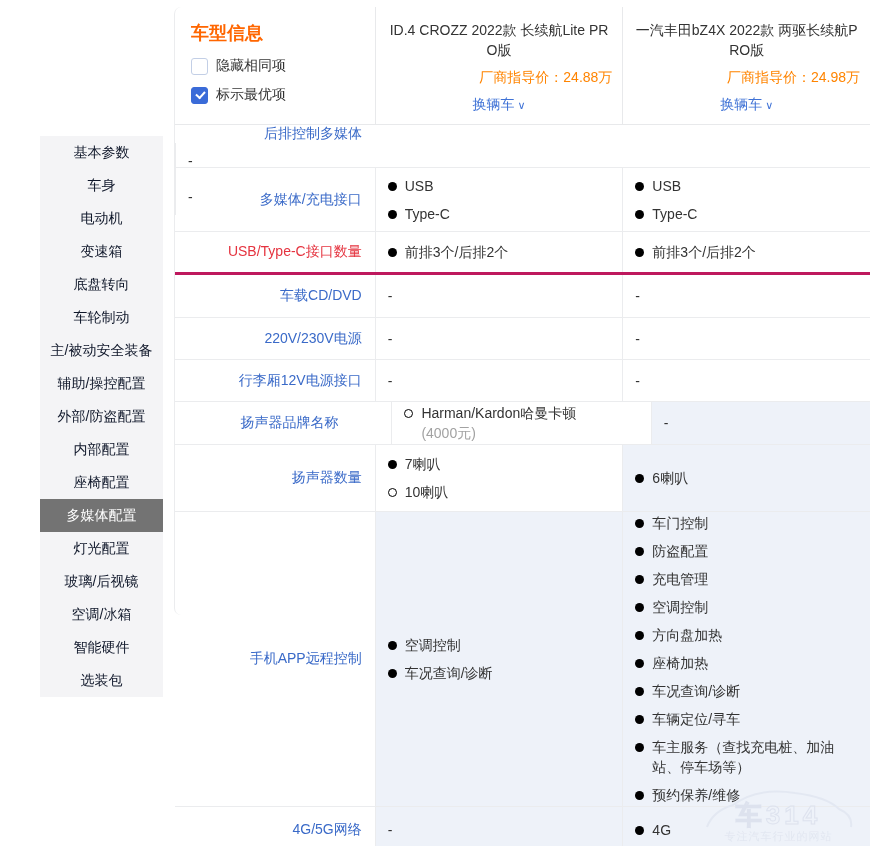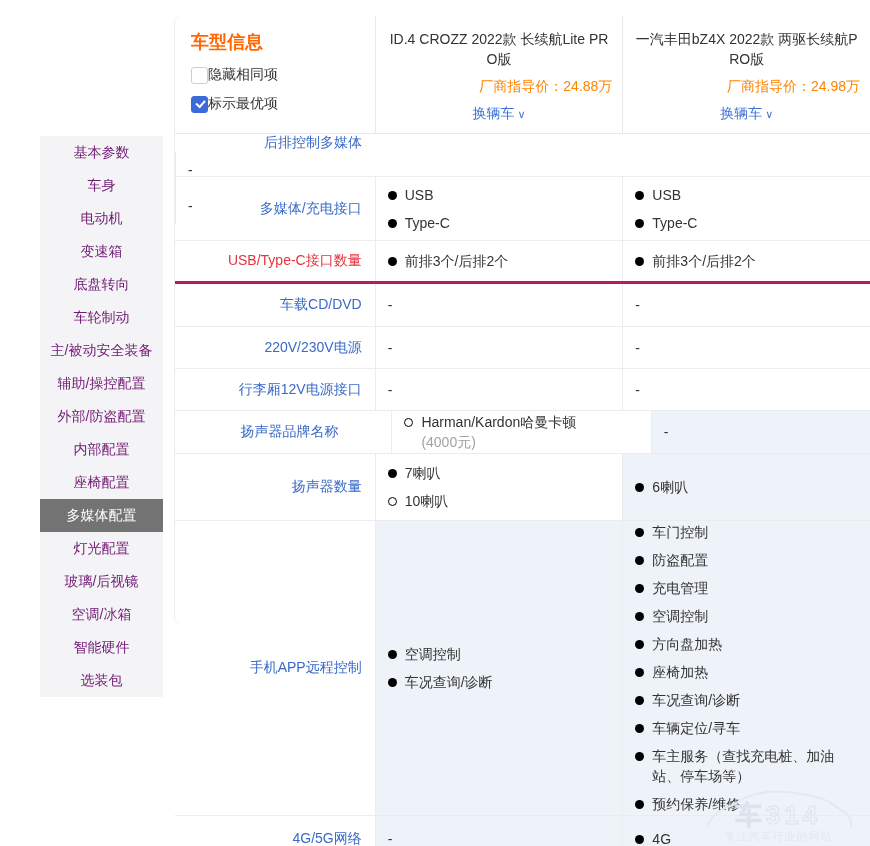--- a/index.html
+++ b/index.html
@@ -2,30 +2,30 @@
 <html><head>
 <meta charset="utf-8">
 <style>
   * { margin:0; padding:0; box-sizing:border-box; }
   html,body { background:#fff; }
   body { font-family:"Liberation Sans","DejaVu Sans",sans-serif; color:#333; }
   .stage { position:relative; width:870px; height:846px; background:#fff; overflow:hidden; }
 
   
   .sidebar { position:absolute; left:40px; top:136px; width:123px; background:#f4f4f6; }
-  .side-item { height:33px; line-height:33px; text-align:center; font-size:14px; color:#701a75; cursor:pointer; }
+  .side-item { height:33px; line-height:33px; text-align:center; font-size:14px; color:#0f172a; cursor:pointer; }
   .side-item.active { background:#737373; color:#fff; }
 
   
-  .main { position:absolute; left:174px; top:16px; width:696px; height:608px; border-left:1px solid #ebecee;border-radius:7px; }
+  .main { position:absolute; left:174px; top:7px; width:696px; height:608px; border-left:1px solid #ebecee;border-radius:7px; }
   .hdr { display:flex; height:118px; border-bottom:1px solid #e8e9eb; }
   .hdr-label { width:200px; padding:14px 0 0 16px; }
   .hdr-car { width:248px; border-left:1px solid #e8e9eb; text-align:center; padding:13px 10px 0 10px; }
   .title { font-size:18px; font-weight:bold; color:#ff6600; margin-bottom:12px; }
-  .cb { display:flex; align-items:center; font-size:14px; color:#333; margin-bottom:11px; cursor:pointer; }
+  .cb { display:flex; align-items:center; gap:8px; font-size:14px; color:#333; margin-bottom:11px; cursor:pointer; }
   .cb .box { width:17px; height:17px; border:1px solid #c3cfe6; border-radius:3px; background:#fff; position:relative; flex:0 0 auto; }
   .cb.checked .box { background:#3a6bd8; border-color:#3a6bd8; }
   .cb.checked .box::after { content:""; position:absolute; left:4px; top:3px; width:7px; height:4px;
       border-left:2px solid #fff; border-bottom:2px solid #fff; transform:rotate(-48deg); }
   .car-name { font-size:14px; color:#333; line-height:20px; word-break:break-all; }
   .car-price { font-size:14px; color:#ff8400; margin-top:9px;text-align:right; }
   .car-switch { font-size:14px; color:#3f72d6; margin-top:9px; cursor:pointer; display:inline-block; }
   .car-switch .caret { font-size:11px; margin-left:3px; }
 
   

